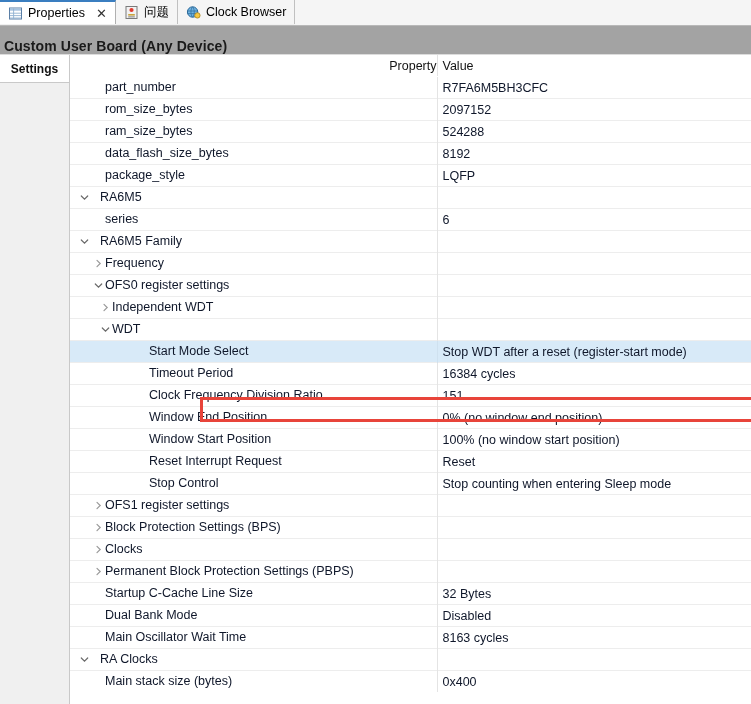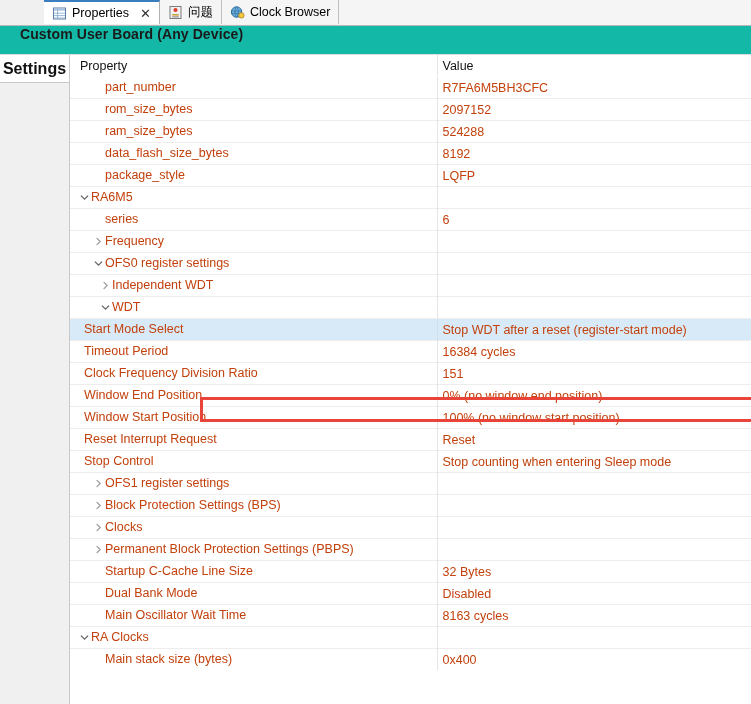--- a/index.html
+++ b/index.html
@@ -9,21 +9,21 @@
     font-family:"Liberation Sans", sans-serif;
     font-size:12px;color:#000;
     -webkit-font-smoothing:none;
   }
   .app{position:relative;width:751px;height:704px;background:#fff;}
 
   
   .tabbar{
     position:relative;height:25px;background:#f0f0f0;
     border-bottom:1px solid #b8b8b8;
-    display:flex;align-items:stretch;padding-left:44px;
+    display:flex;align-items:stretch;
   }
   .tab{
     display:flex;align-items:center;gap:5px;
     padding:0 8px;height:24px;box-sizing:border-box;
     background:#f5f5f5;border-right:1px solid #c0c0c0;
     font-size:12.5px;color:#000;white-space:nowrap;cursor:default;
   }
   .tab.active{
     background:#ffffff;border-top:2px solid #3a7ec0;
     border-right:1px solid #b0b0b0;
@@ -35,73 +35,73 @@
     margin-left:6px;font-size:13px;color:#333;line-height:1;
     font-family:"Liberation Sans", sans-serif;cursor:pointer;
   }
 
   
   .ico{width:15px;height:15px;flex:0 0 15px;display:inline-block;position:relative;}
   .ico svg{display:block;}
 
   
   .titlebar{
-    height:28px;display:flex;align-items:flex-start;
-    padding-left:20px;background:#14b8a6;
+    height:28px;display:flex;align-items:flex-end;
+    padding-left:4px;background:#a3a3a3;
     border-bottom:1px solid #dcdcdc;
   }
   .titlebar .t{
     font-size:14px;font-weight:bold;color:#1a1a1a;letter-spacing:0.1px;
   }
 
   
   .content{display:flex;height:650px;}
   .leftpane{
     width:70px;flex:0 0 70px;background:#f0f0f0;
     border-right:1px solid #c9c9c9;box-sizing:border-box;
     position:relative;
   }
   .leftpane .sectiontab{
     height:27px;display:flex;align-items:center;justify-content:center;
-    background:#ffffff;font-weight:bold;font-size:16px;color:#111;
+    background:#ffffff;font-weight:bold;font-size:12px;color:#111;
     border-bottom:1px solid #c9c9c9;
   }
   .leftpane .rest{background:#f0f0f0;height:100%;}
 
   
   .tablewrap{flex:1;position:relative;background:#fff;overflow:hidden;}
   .tbl{width:100%;border-collapse:collapse;table-layout:fixed;}
   .tbl col.c1{width:367px;}
   .tbl col.c2{width:314px;}
   .tbl th, .tbl td{
     height:21px;padding:0;vertical-align:middle;
     font-size:12.5px;font-weight:normal;text-align:left;
-    color:#c2410c;white-space:nowrap;overflow:hidden;
+    color:#0f172a;white-space:nowrap;overflow:hidden;
   }
   .tbl th{
     border-bottom:1px solid #ffffff;
     color:#131313;
   }
   .tbl tr.row{border-top:1px solid #ededed;}
   .tbl td.prop{position:relative;border-right:1px solid #e4e4e4;}
-  .tbl th.prop{position:relative;border-right:1px solid #e4e4e4;}
+  .tbl th.prop{position:relative;border-right:1px solid #e4e4e4;text-align:right;}
   .cellpad{padding-left:10px;display:block;}
 
   
   .tcell{display:flex;align-items:center;height:21px;}
   .arrow{
     width:14px;flex:0 0 14px;display:flex;align-items:center;justify-content:center;
     color:#6b6b6b;font-size:10px;line-height:1;cursor:pointer;
   }
   .arrow svg{display:block;}
   .lbl{line-height:1;}
-  .ind0{padding-left:7px;}
+  .ind0{padding-left:7px;gap:9px;}
   .ind1{padding-left:21px;}
   .ind2{padding-left:28px;}
-  .ind3{}
+  .ind3{padding-left:49px;margin-left:16px;}
   .noarrow{width:14px;flex:0 0 14px;}
 
   .valcell{padding-left:5px;display:flex;align-items:center;height:21px;}
 
   
   tr.selected td{background:#d8eaf8;}
   tr.selected td.prop{border-right:1px solid #cfe1ef;}
 
   
   .redbox{
@@ -263,20 +263,35 @@
                   <span class="noarrow"></span>
                   <span class="lbl">series</span>
                 </div>
               </td>
               <td>
                 <span class="valcell">6</span>
               </td>
             </tr>
             <tr class="row">
               <td class="prop">
+                <div class="tcell ind0">
+                  <span class="arrow">
+                    <svg width="9" height="9" viewBox="0 0 9 9">
+                      <path d="M1.3 3 L4.5 6.2 L7.7 3" stroke="#6b6b6b" stroke-width="1.2" fill="none" stroke-linecap="round"></path>
+                    </svg>
+                  </span>
+                  <span class="lbl">RA6M5 Family</span>
+                </div>
+              </td>
+              <td>
+                <span class="valcell"></span>
+              </td>
+            </tr>
+            <tr class="row">
+              <td class="prop">
                 <div class="tcell ind1">
                   <span class="arrow">
                     <svg width="9" height="9" viewBox="0 0 9 9">
                       <path d="M3 1.3 L6.2 4.5 L3 7.7" stroke="#9a9a9a" stroke-width="1.2" fill="none" stroke-linecap="round"></path>
                     </svg>
                   </span>
                   <span class="lbl">Frequency</span>
                 </div>
               </td>
               <td>

